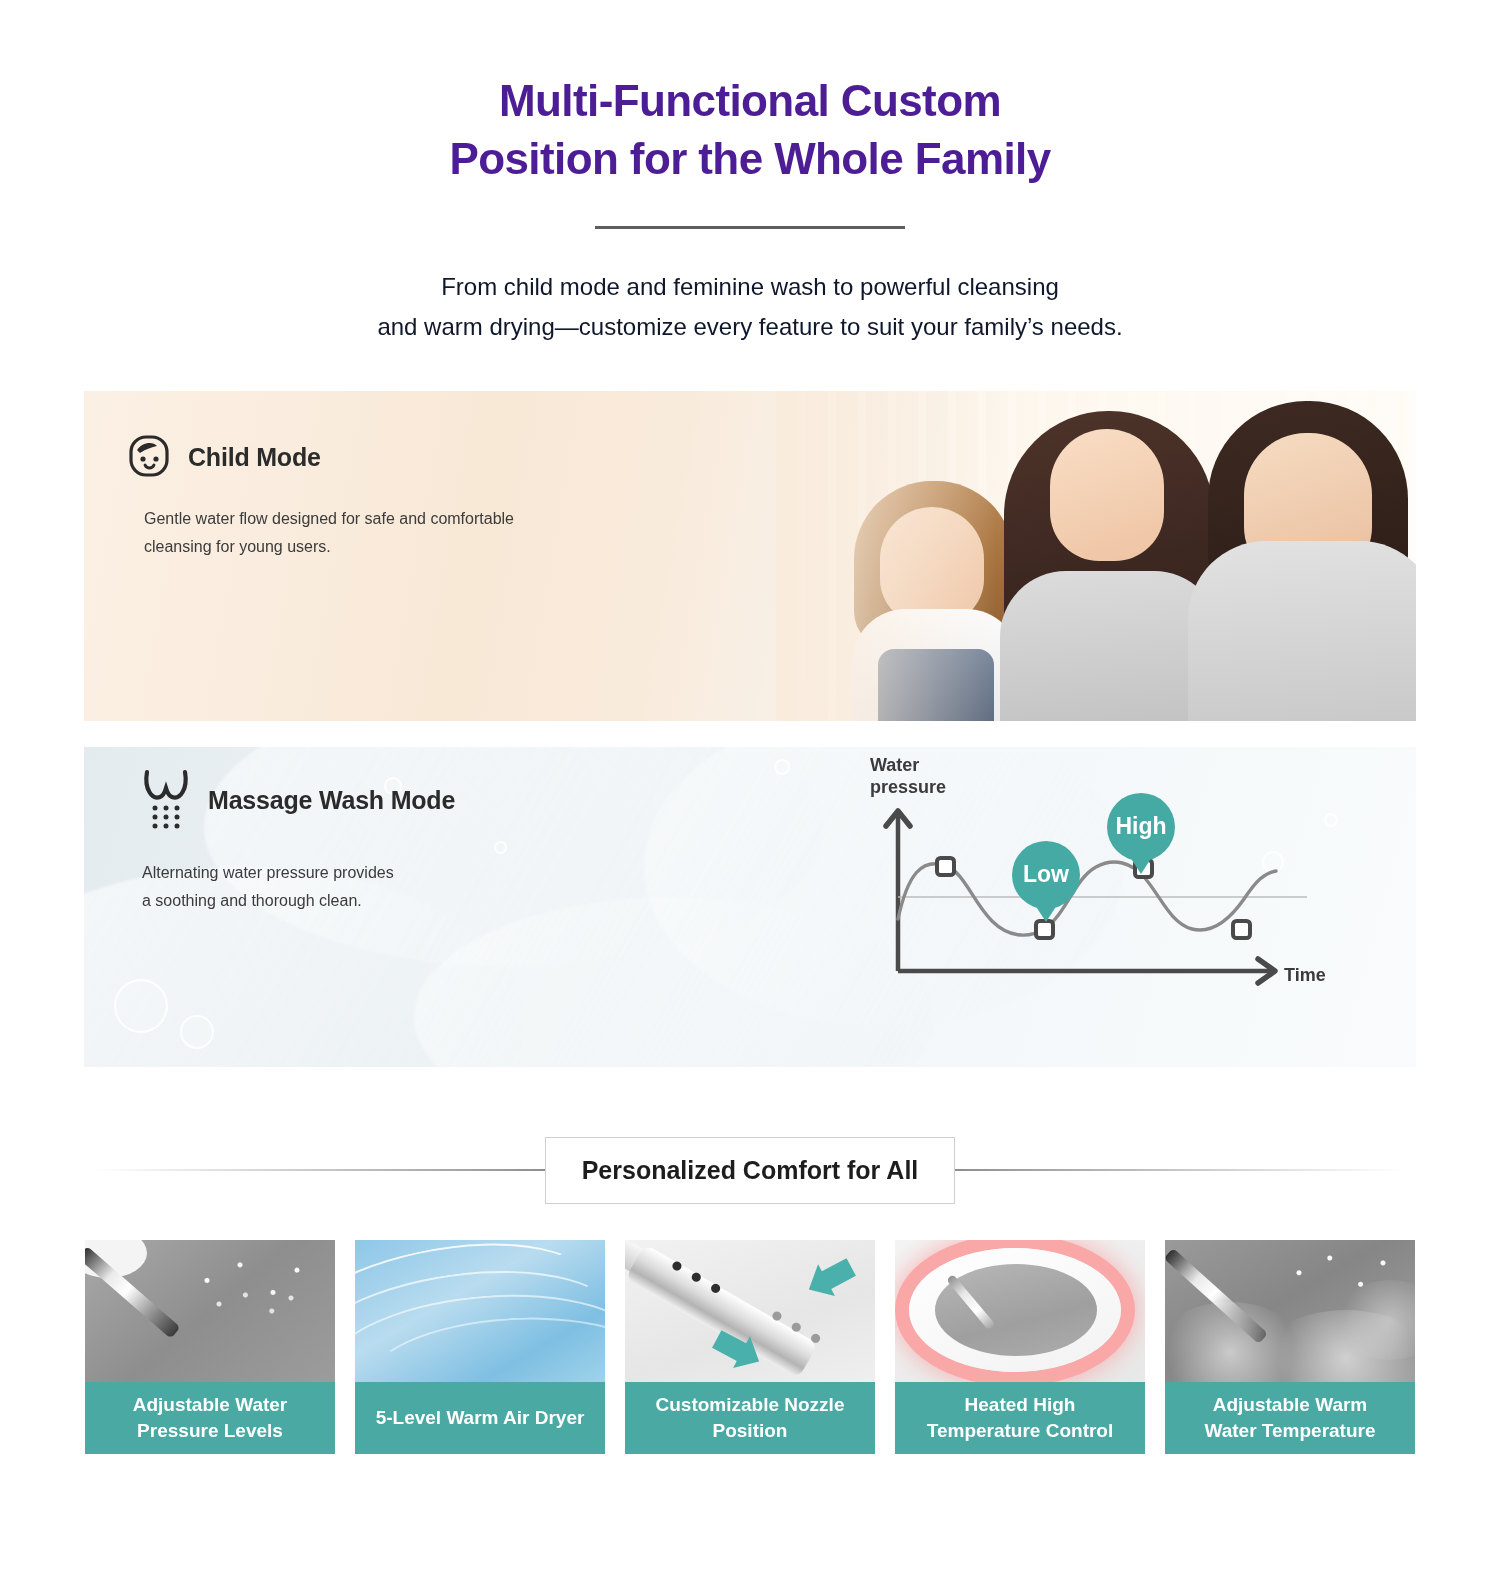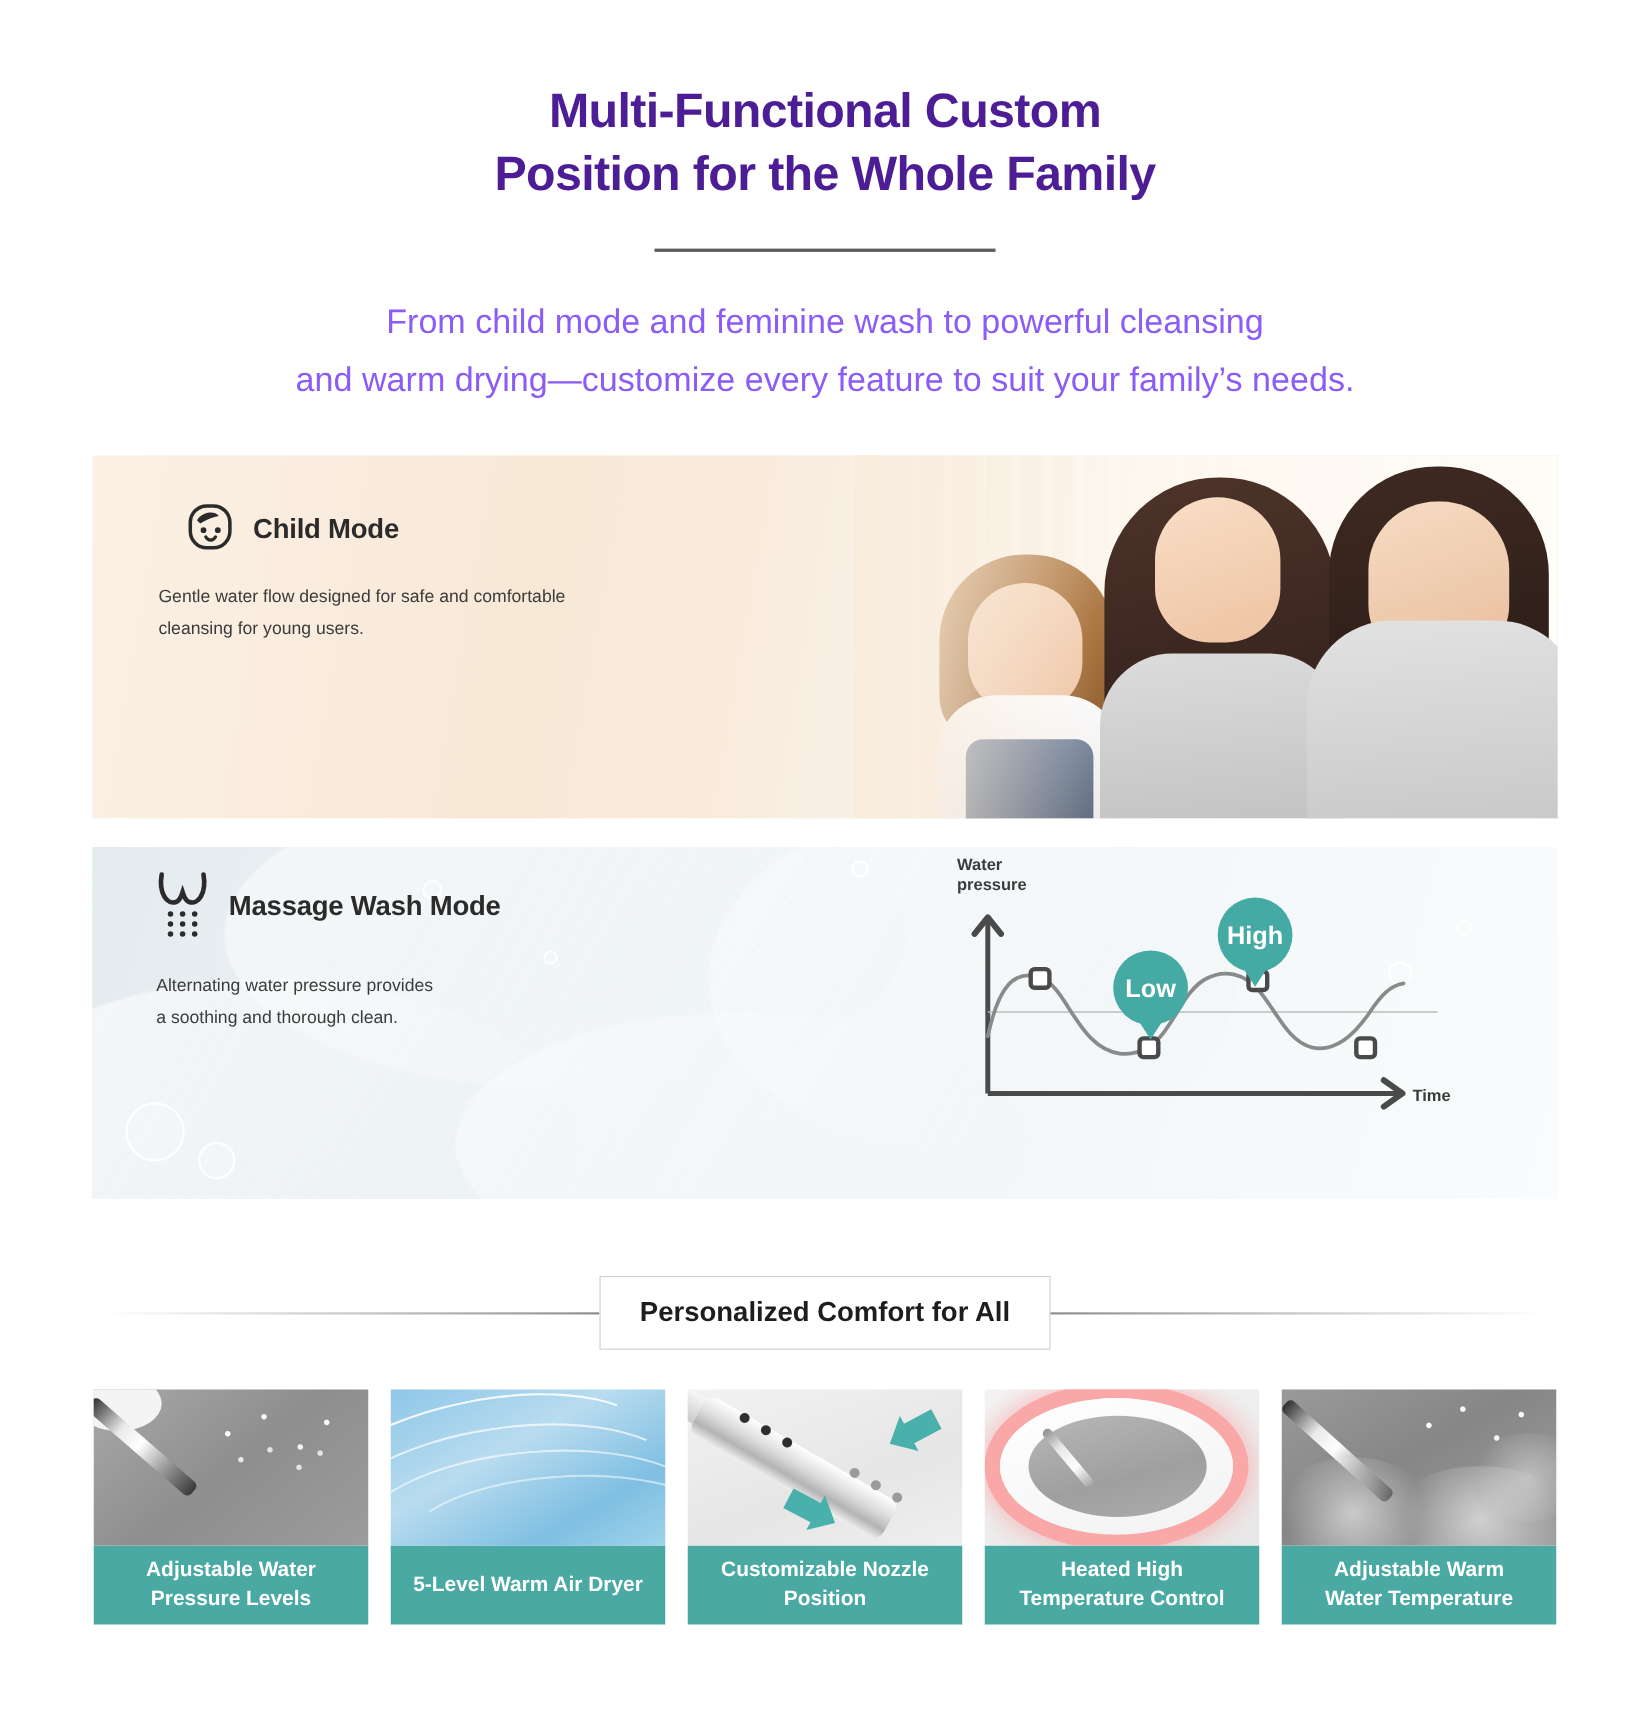--- a/index.html
+++ b/index.html
@@ -29,23 +29,23 @@
 
   .title-rule {
     width: 310px;
     height: 3px;
     background: #5e5e5e;
     margin: 38px auto 0;
   }
 
   .subtitle {
     margin-top: 38px;
-    font-size: 31px;
+    font-size: 24px;
     line-height: 1.66;
-    color: #8b5cf6;
+    color: #0f172a;
     font-weight: 400;
   }
   .subtitle span { display: block; }
 
   
   .banner {
     position: relative;
     width: 1332px;
     margin: 0 auto;
     overflow: hidden;
@@ -163,21 +163,21 @@
   }
 
   
   .banner-inner { position: relative; z-index: 10; }
 
   .mode-head {
     display: flex;
     align-items: center;
     gap: 16px;
   }
-  .banner-child .mode-head { padding: 42px 0 0 84px; }
+  .banner-child .mode-head { padding: 42px 0 0 42px; }
   .banner-massage .mode-head { padding: 20px 0 0 56px; }
 
   .mode-title {
     font-size: 25px;
     font-weight: bold;
     color: #2b2b2b;
     letter-spacing: -0.2px;
   }
 
   .mode-body {
@@ -193,21 +193,21 @@
   .chart-wrap {
     position: absolute;
     right: 94px;
     top: 6px;
     width: 470px;
     height: 250px;
     z-index: 12;
   }
   .axis-label {
     position: absolute;
-    font-size: 15px;
+    font-size: 18px;
     font-weight: bold;
     color: #3b3b3b;
     line-height: 1.22;
   }
   .axis-label.y { left: 18px; top: 2px; }
   .axis-label.y span { display: block; }
   .axis-label.x { left: 432px; top: 212px; }
 
   .pin {
     position: absolute;

